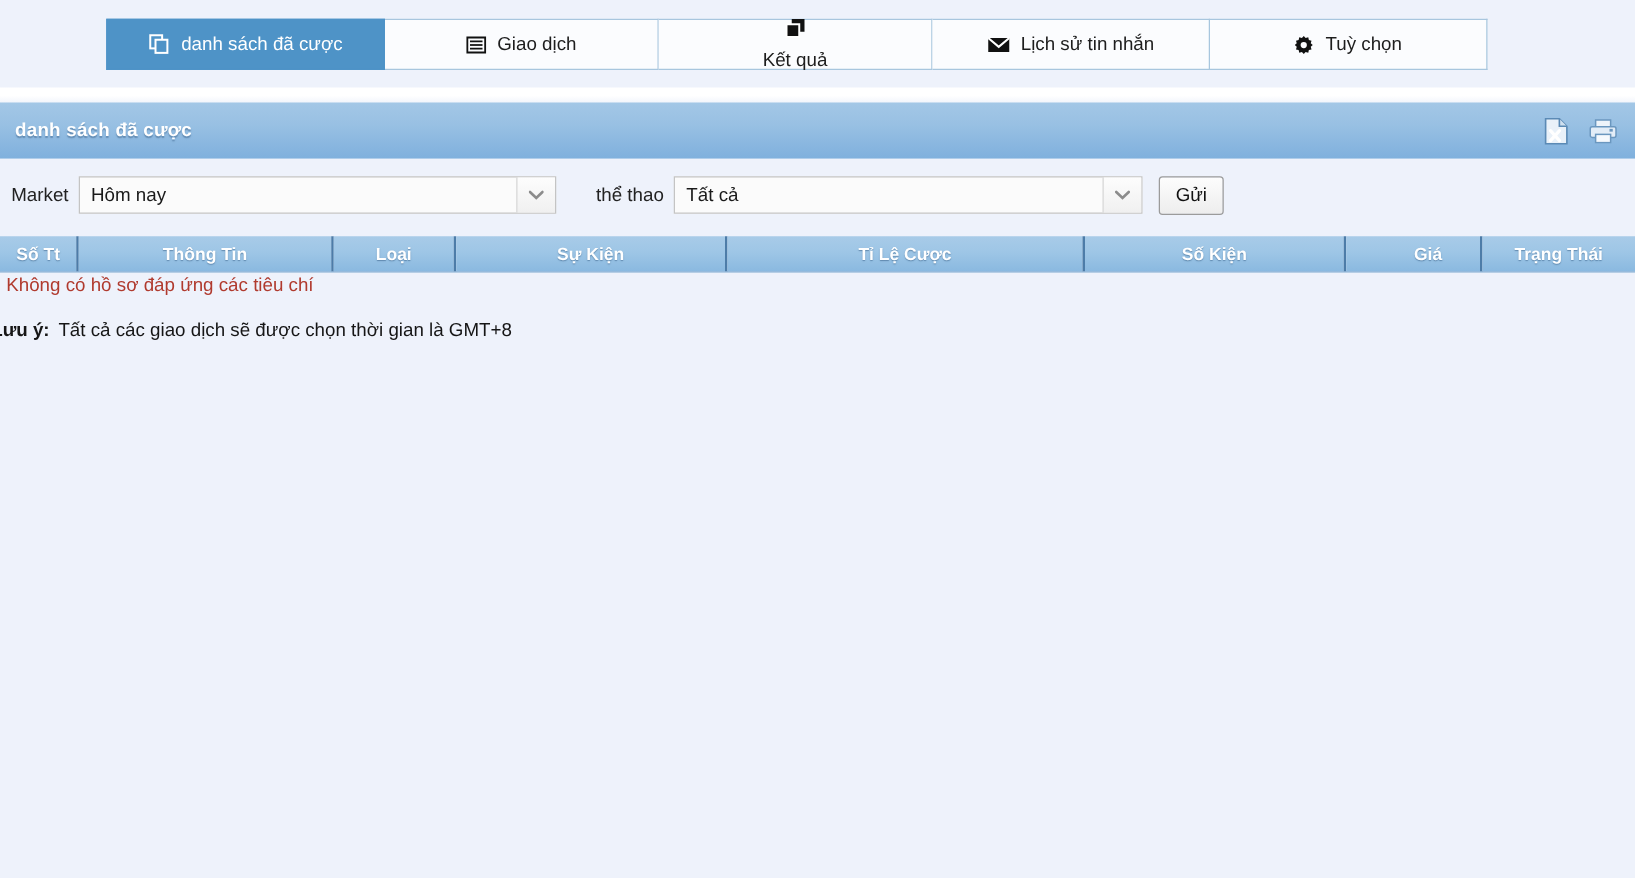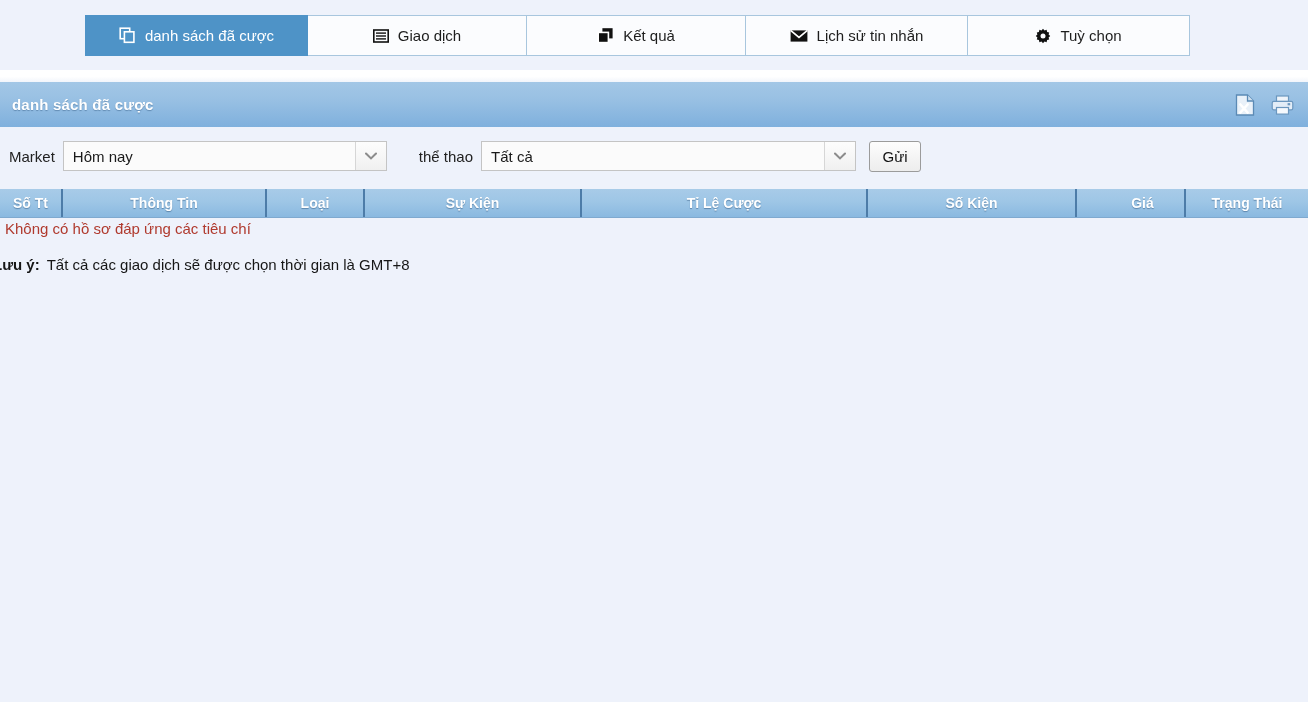--- a/index.html
+++ b/index.html
@@ -41,21 +41,21 @@
     cursor: pointer;
   }
   .tab:first-child { border-left: 1px solid #a8c6de; }
   .tab.active {
     background: #4e93c7;
     color: #ffffff;
     border-color: #4e93c7;
   }
   .tab-w1 { width: 223px; }
   .tab-w2 { width: 219px; }
-  .tab-w3 { width: 219px; }
+  .tab-w3 { width: 219px; flex-direction: column; }
   .tab-w4 { width: 222px; }
   .tab-w5 { width: 222px; }
 
   .tab-icon { display: inline-flex; align-items: center; line-height: 0; }
   .tab-icon svg { display: block; }
 
   
   .strip {
     position: absolute;
     left: 0; top: 70px;
@@ -125,21 +125,21 @@
   }
   .selectbox .arrow {
     width: 31px;
     height: 28px;
     border-left: 1px solid #d6d6d6;
     background: linear-gradient(to bottom, #fdfdfd, #f0f0f0);
     display: flex;
     align-items: center;
     justify-content: center;
   }
-  .sel-market { width: 324px; gap: 36px; }
+  .sel-market { width: 382px; gap: 36px; }
   .sel-sport  { width: 375px; }
 
   .btn-send {
     margin-left: 13px;
     height: 31px;
     min-width: 52px;
     padding: 0 12px;
     font-size: 15px;
     color: #111;
     background: linear-gradient(to bottom, #fdfdfd, #ededed);

